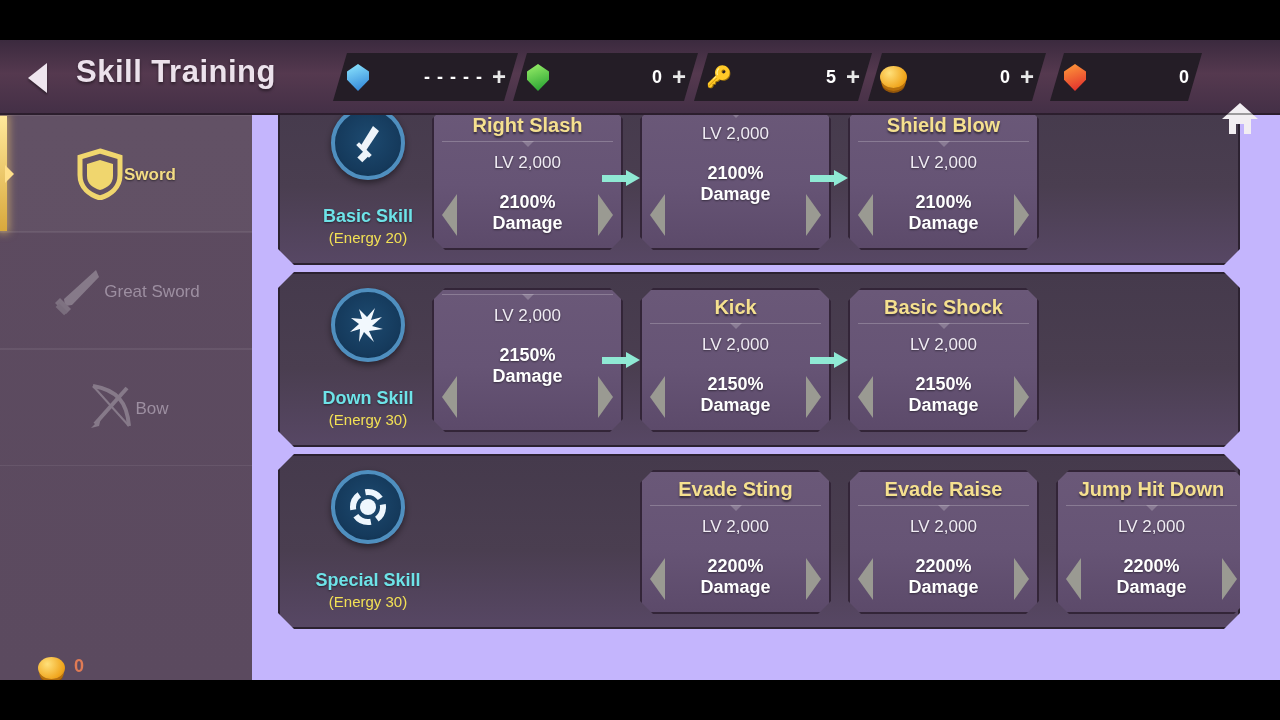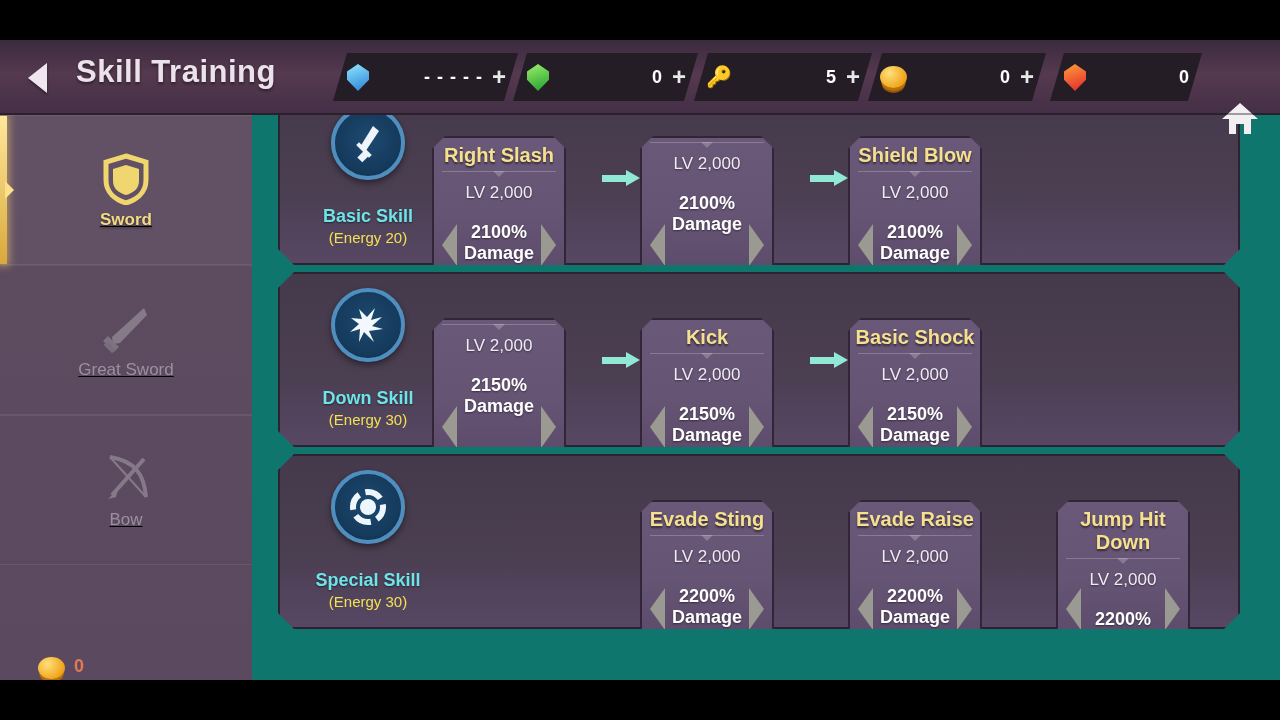--- a/index.html
+++ b/index.html
@@ -3,21 +3,21 @@
 <meta charset="utf-8">
 <style>
   * { box-sizing: border-box; margin:0; padding:0; }
   html,body { width:1280px; height:720px; background:#000; overflow:hidden;
               font-family:"Liberation Sans", sans-serif; }
 
   #screen { position:relative; width:1280px; height:720px; background:#000; }
 
   
   #stage { position:absolute; left:0; top:40px; width:1280px; height:640px;
-           background:#0f766e; overflow:hidden; }
+           background:#c4b5fd; overflow:hidden; }
 
   
   #header { position:absolute; left:0; top:0; width:1280px; height:75px;
             background:linear-gradient(180deg,#3b2a3e 0%,#55394f 45%,#432f46 100%);
             z-index:20; }
   #header:after{content:"";position:absolute;left:0;bottom:0;width:100%;height:2px;
             background:rgba(0,0,0,.35);}
   #back-btn { position:absolute; left:20px; top:18px; width:40px; height:40px;
               cursor:pointer; }
   #back-btn .tri { width:0;height:0;border-top:15px solid transparent;
@@ -48,24 +48,24 @@
   .coin { position:absolute; left:4px; top:6px; width:27px; height:22px;
           border-radius:50%; background:radial-gradient(circle at 35% 32%,#ffe07a,#f0a51c 70%,#c97a0a);
           box-shadow:0 4px 0 -1px #b8700a, 0 7px 0 -2px #94560a; }
 
   #home-btn { position:absolute; left:1218px; top:58px; width:44px; height:40px;
               cursor:pointer; }
 
   
   #sidebar { position:absolute; left:0; top:75px; width:252px; height:565px;
              background:linear-gradient(180deg,#5d4b60 0%,#5b4a5f 100%); }
-  .side-item { position:relative; height:150px; display:flex; flex-direction:column;
+  .side-item { position:relative; height:117px; display:flex; flex-direction:row;
                align-items:center; justify-content:center; cursor:pointer;
                border-bottom:1px solid rgba(255,255,255,.07);
-               border-top:1px solid rgba(255,255,255,.07);text-decoration:underline; }
+               border-top:1px solid rgba(255,255,255,.07); }
   .side-item .s-ico { height:56px; display:flex; align-items:center; justify-content:center; }
   .side-item .s-lbl { font-size:17px; margin-top:3px; }
   .side-item.active .s-lbl { color:#f3dc84; font-weight:bold;
                text-shadow:0 1px 2px rgba(0,0,0,.5); }
   .side-item.active { background:rgba(255,255,255,.035); }
   .side-item.dim .s-lbl { color:#9d8fa1;text-align:right; }
   .side-item.dim .s-ico { opacity:.45; }
   #sel-bar { position:absolute; left:0; top:0; width:7px; height:100%;
              background:linear-gradient(180deg,#ffe89a,#d9a93c);
              box-shadow:0 0 9px 2px rgba(255,214,110,.55); }
@@ -91,26 +91,26 @@
 
   .cat { position:absolute; left:18px; top:14px; width:140px; text-align:center; }
   .cat .circ { width:74px;height:74px;border-radius:50%;margin:0 auto;
      background:radial-gradient(circle at 50% 45%,#1d4a70 0%,#153a5c 65%,#0f2a44 100%);
      border:4px solid #4f8fbf; box-shadow:0 3px 6px rgba(0,0,0,.45);
      display:flex;align-items:center;justify-content:center; cursor:pointer;}
   .cat .cname { color:#6ee3e8; font-size:18px; font-weight:bold; margin-top:26px;
      text-shadow:0 1px 2px rgba(0,0,0,.5); }
   .cat .cenergy { color:#f2e055; font-size:15px; font-weight:normal; margin-top:2px; }
 
-  .card { position:absolute; width:134px; height:144px; top:14px;
+  .card { position:absolute; width:191px; height:144px; top:14px;
      background:linear-gradient(180deg,#6a5878 0%,#665475 55%,#5c4a6a 100%);
      border:2px solid #332538;
      clip-path:polygon(13px 0,calc(100% - 13px) 0,100% 13px,100% calc(100% - 13px),
                calc(100% - 13px) 100%,13px 100%,0 calc(100% - 13px),0 13px);
-     cursor:pointer;margin-top:30px; }
+     cursor:pointer; }
   .card .cardname { text-align:center; color:#f5e08f; font-size:20px; font-weight:bold;
      margin-top:6px; text-shadow:0 2px 2px rgba(0,0,0,.5); }
   .card .namedivide { position:relative; height:9px; margin:1px 8px 0; }
   .card .namedivide:before{content:"";position:absolute;left:0;top:3px;width:100%;
      height:1px;background:rgba(255,255,255,.22);}
   .card .namedivide:after{content:"";position:absolute;left:50%;top:3px;margin-left:-6px;
      width:0;height:0;border-left:6px solid transparent;border-right:6px solid transparent;
      border-top:6px solid rgba(255,255,255,.22);}
   .card .lv { text-align:center; color:#f0ecf4; font-size:17px; margin-top:6px;
      text-shadow:0 1px 2px rgba(0,0,0,.45); }

